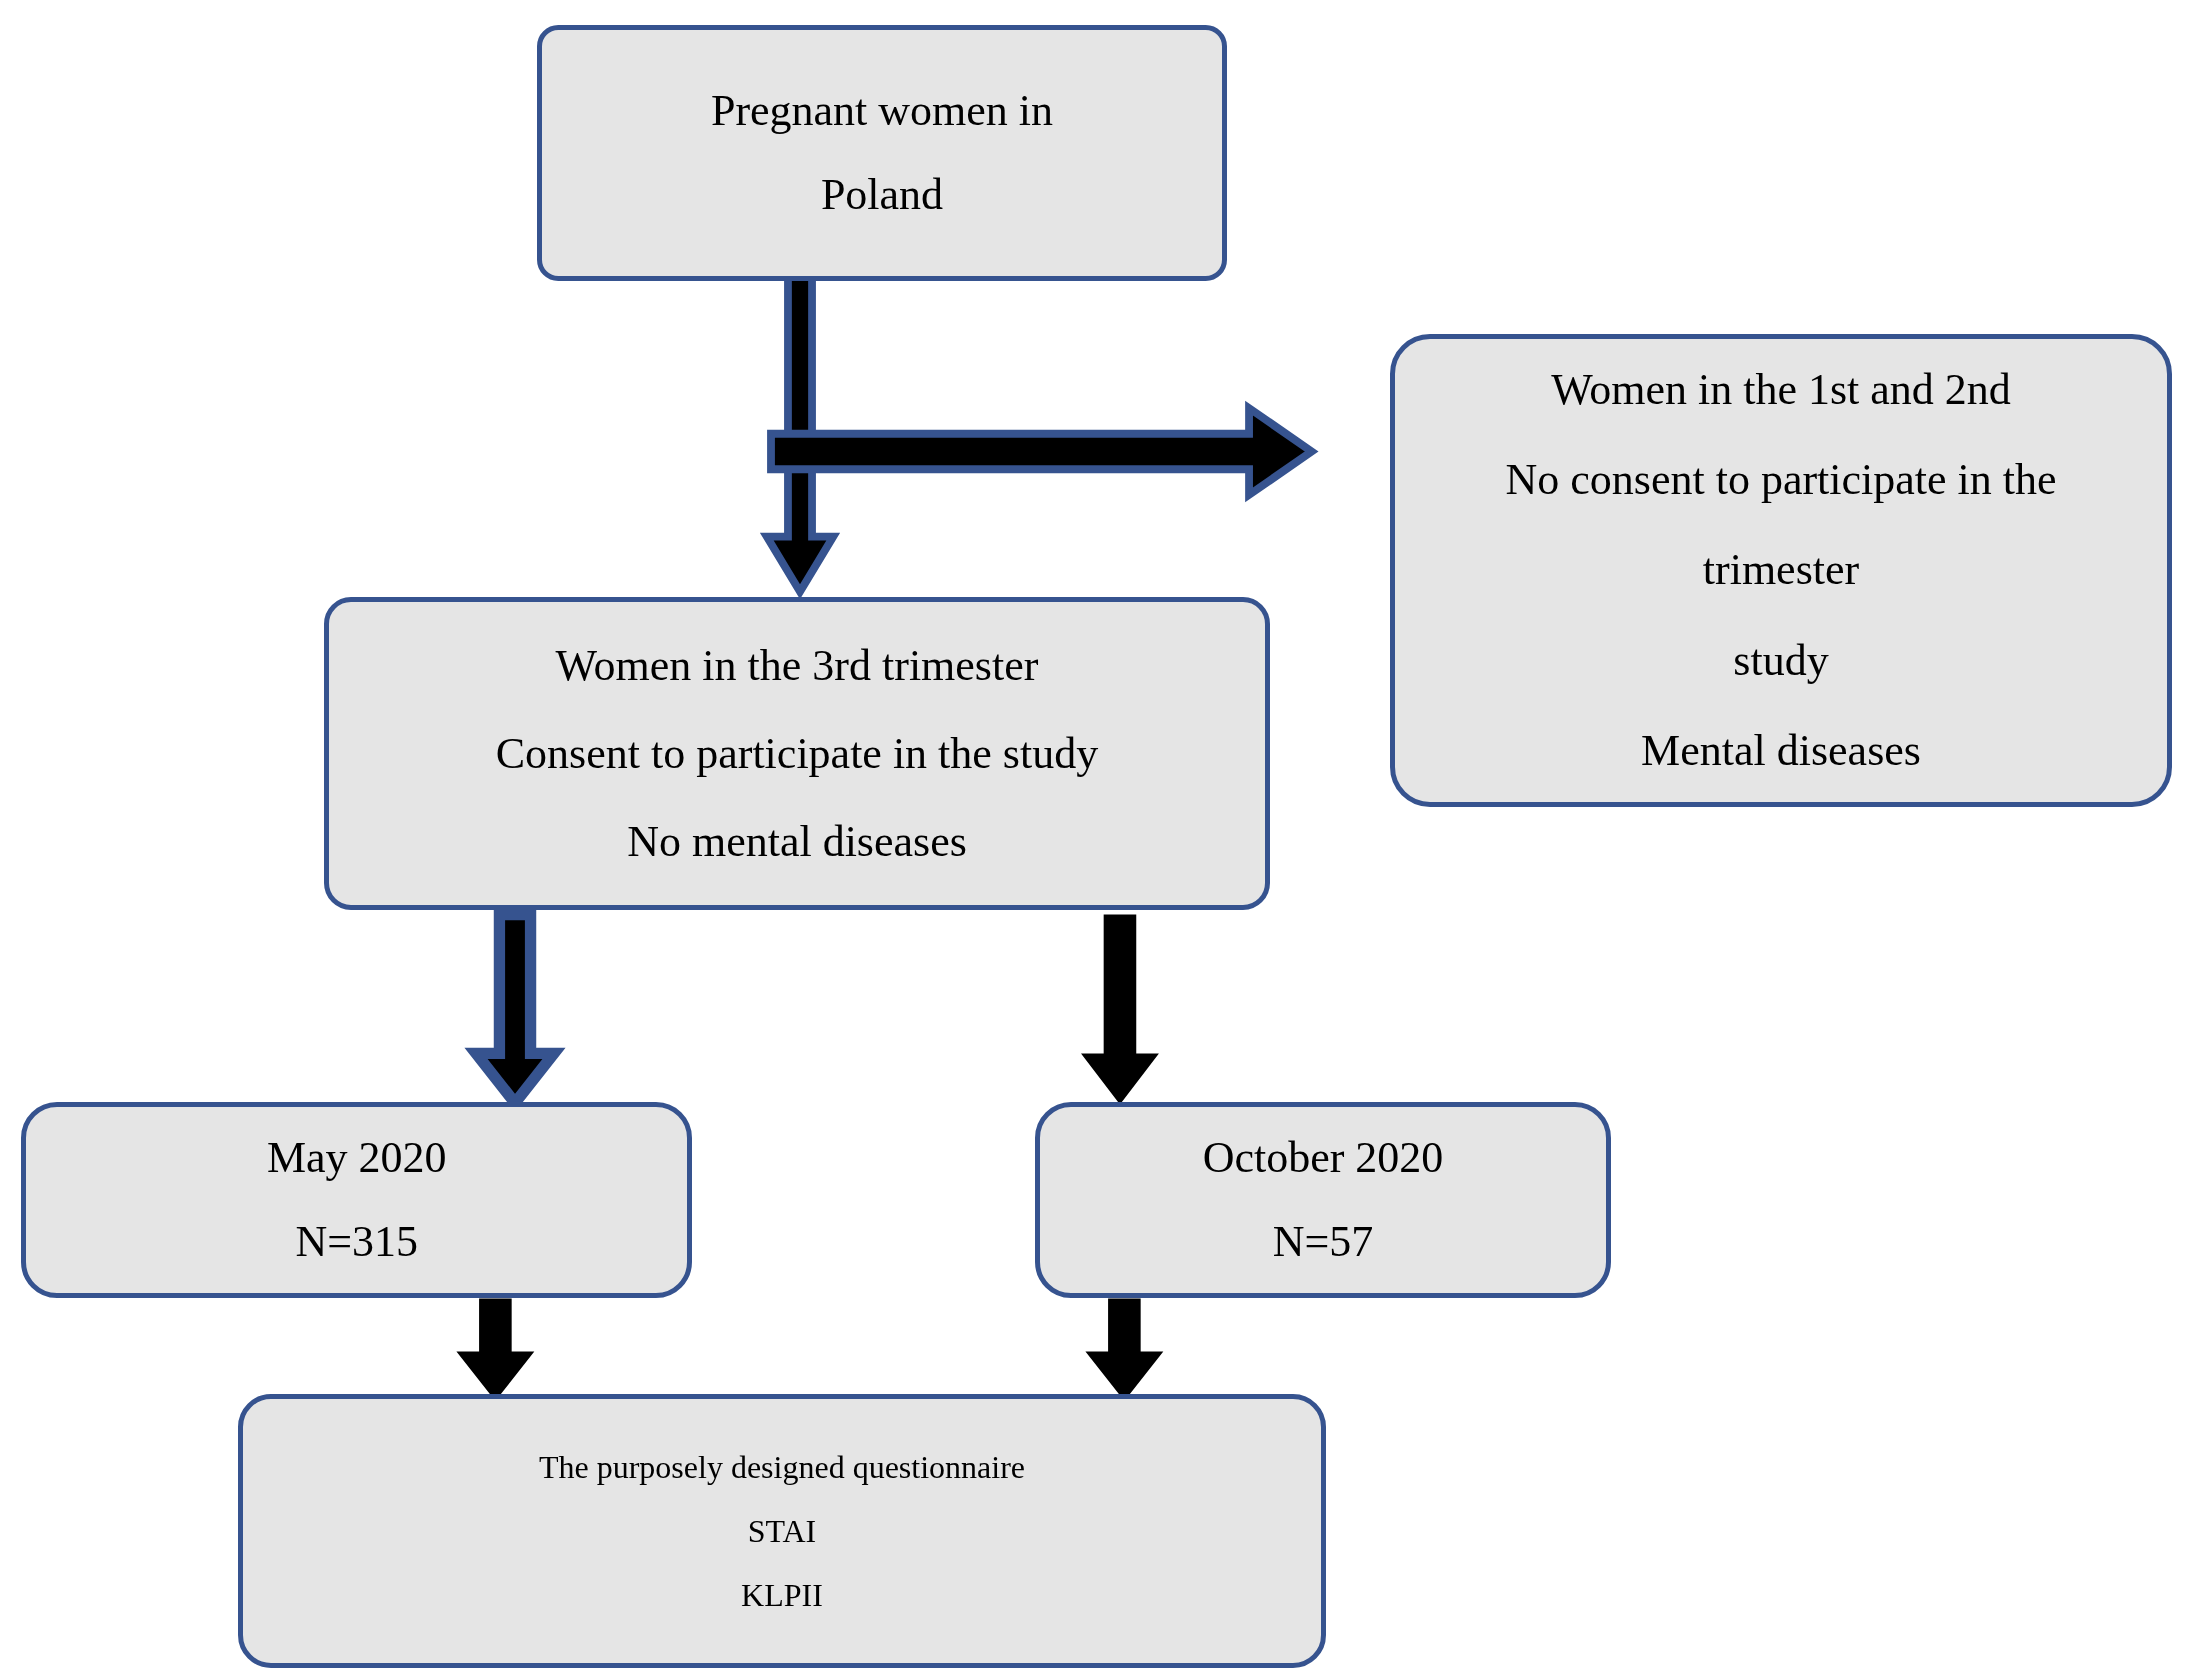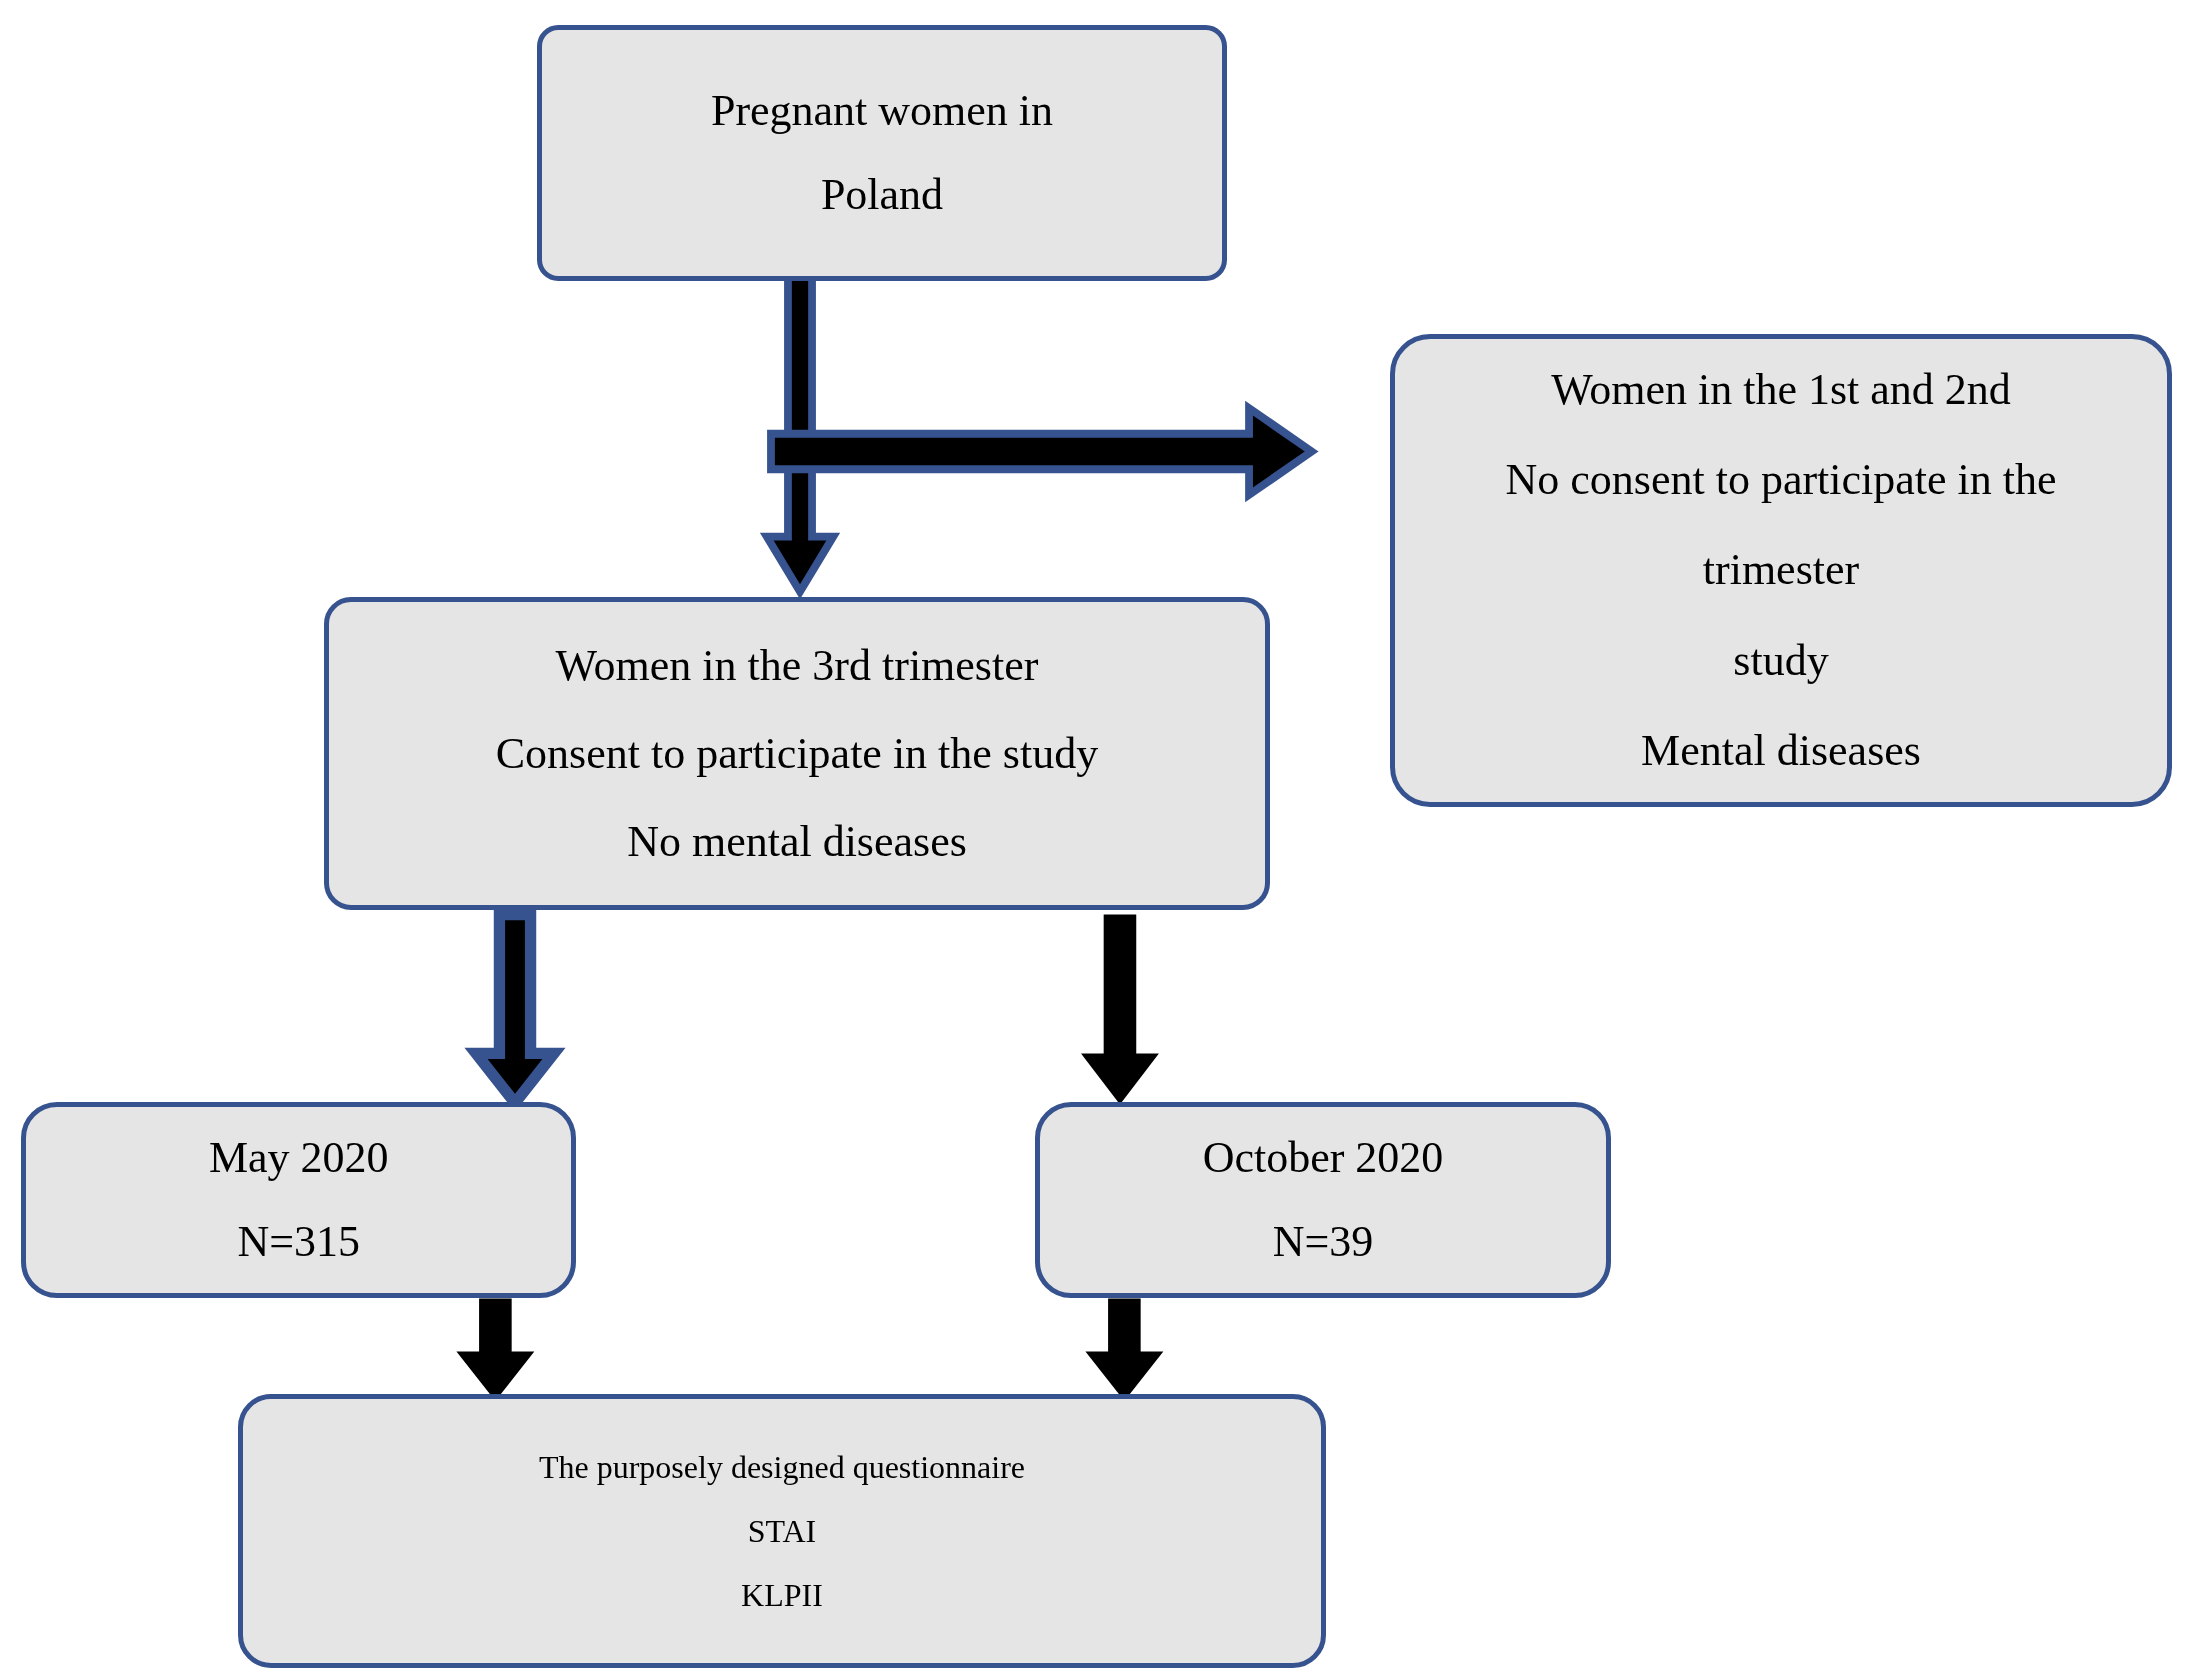--- a/index.html
+++ b/index.html
@@ -35,21 +35,21 @@
   .node .line {
     display: block;
     width: 100%;
     white-space: nowrap;
   }
 
   
   #node-source      { left: 537px;  top: 25px;   width: 690px;  height: 256px;  border-radius: 21.3px; font-size: 44px; }
   #node-excluded    { left: 1390px; top: 334px;  width: 782px; height: 473px;  border-radius: 40px; font-size: 44px; line-height: 2.05; }
   #node-included    { left: 324px;  top: 597px;  width: 946px; height: 313px;  border-radius: 27px; font-size: 44px; line-height: 2.0; justify-content: center; }
-  #node-wave-may    { left: 21.3px;   top: 1102px; width: 555px;  height: 196px;  border-radius: 36px; font-size: 44px; }
+  #node-wave-may    { left: 21.3px;   top: 1102px; width: 671px;  height: 196px;  border-radius: 36px; font-size: 44px; }
   #node-wave-oct    { left: 1035px; top: 1102px; width: 576px;  height: 196px;  border-radius: 36px; font-size: 44px; }
   #node-instruments { left: 238px;  top: 1394px; width: 1088px; height: 274px;  border-radius: 33px; font-size: 32px; line-height: 2.0; }
 
   
   .conn { position: absolute; z-index: 1; }
   .conn svg { display: block; overflow: visible; }
 
   
   #conn-source-trunk   { left: 754px; top: 274px;  width: 92px; height: 327px; }
   #conn-exclude-branch { left: 771px; top: 398px;  width: 562px; height: 107px; }
@@ -82,21 +82,21 @@
     <span class="line">No mental diseases</span>
   </div>
 
   <div class="node" id="node-wave-may">
     <span class="line">May 2020</span>
     <span class="line">N=315</span>
   </div>
 
   <div class="node" id="node-wave-oct">
     <span class="line">October 2020</span>
-    <span class="line">N=39</span>
+    <span class="line">N=57</span>
   </div>
 
   <div class="node" id="node-instruments">
     <span class="line">The purposely designed questionnaire</span>
     <span class="line">STAI</span>
     <span class="line">KLPII</span>
   </div>
 
   <div class="conn" id="conn-source-trunk">
     <svg width="92" height="327" viewBox="0 0 130 460">

